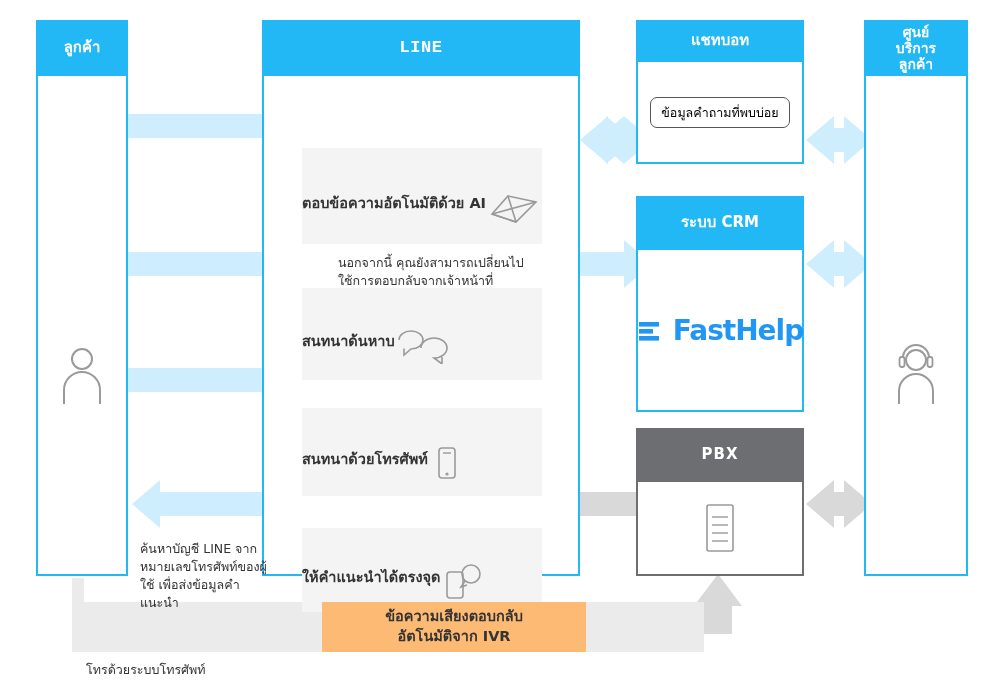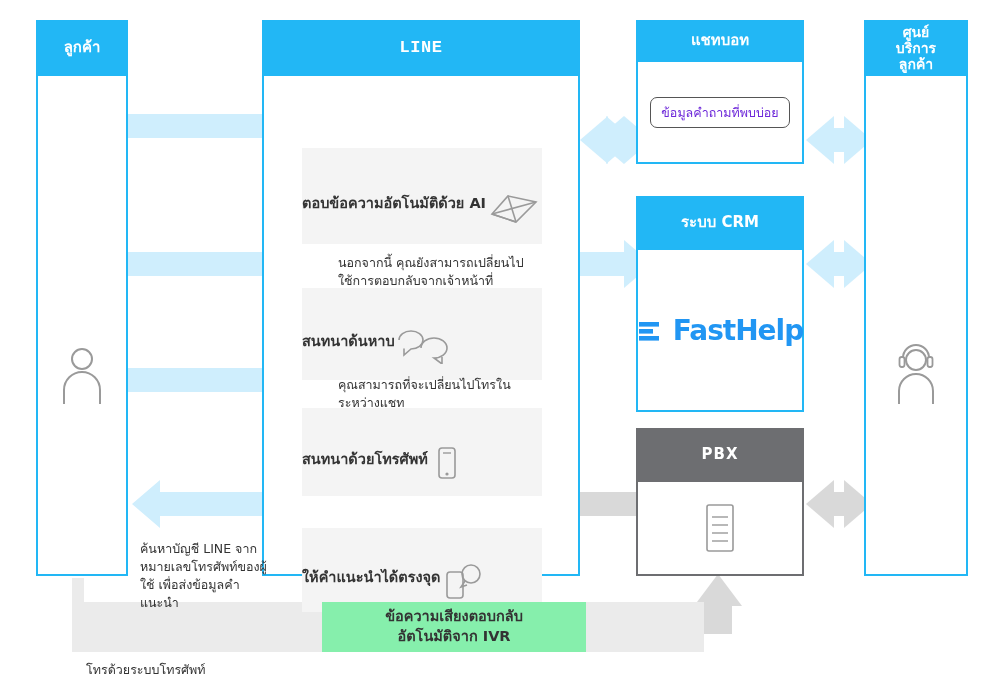--- a/index.html
+++ b/index.html
@@ -65,28 +65,28 @@
 
   .note{
     position:absolute;font-size:12.5px;color:#333;line-height:1.45;
   }
   #note-1{left:74px;top:178px;width:190px;}
   #note-2{left:74px;top:300px;width:180px;}
 
   
   .pill{
     border:1.5px solid #555;border-radius:7px;
-    padding:7px 10px;font-size:12.5px;color:#6d28d9;background:#fff;
+    padding:7px 10px;font-size:12.5px;color:#000000;background:#fff;
     text-align:center;line-height:1.2;
   }
 
   
   #ivr-bar{
     position:absolute;left:322px;top:602px;width:264px;height:50px;
-    background:#86efac;display:flex;align-items:center;justify-content:center;
+    background:#fdba74;display:flex;align-items:center;justify-content:center;
     text-align:center;font-weight:bold;font-size:14.5px;color:#333;line-height:1.35;
   }
   #ivr-left{position:absolute;left:72px;top:602px;width:252px;height:50px;background:#ebebeb;}
   #ivr-right{position:absolute;left:584px;top:602px;width:120px;height:50px;background:#ebebeb;}
   #ivr-stem-left{position:absolute;left:72px;top:578px;width:12px;height:26px;background:#ebebeb;}
   #ivr-caption{position:absolute;left:86px;top:660px;font-size:12.5px;color:#333;}
 
   #note-3{position:absolute;left:140px;top:540px;width:132px;font-size:12.5px;line-height:1.45;color:#333;}
   .fill-blue{fill:#cfeefd;}
   .fill-gray{fill:#d9d9d9;}
@@ -178,21 +178,20 @@
     <div class="card" id="card-chat">
       <div class="card-title">สนทนาด้นหาบ</div>
       <svg class="card-icon" width="56" height="36" viewBox="0 0 56 36">
         <g fill="none" stroke="#9a9a9a" stroke-width="1.6">
           <path d="M4 12 a12 9 0 1 1 12 9 l-7 6 v-6.6"></path>
           <path d="M26 20 a13 10 0 1 1 13 10 l8 6 v-7"></path>
         </g>
       </svg>
     </div>
 
-    <div class="note" id="note-2">คุณสามารถที่จะเปลี่ยนไปโทรในระหว่างแชท</div>
 
     <div class="card" id="card-phone">
       <div class="card-title">สนทนาด้วยโทรศัพท์</div>
       <svg class="card-icon" width="36" height="38" viewBox="0 0 36 38">
         <rect x="11" y="3" width="16" height="30" rx="3" fill="none" stroke="#9a9a9a" stroke-width="1.6"></rect>
         <line x1="15" y1="8" x2="23" y2="8" stroke="#9a9a9a" stroke-width="1.4"></line>
         <circle cx="19" cy="29" r="1.6" fill="#9a9a9a"></circle>
       </svg>
     </div>
 

